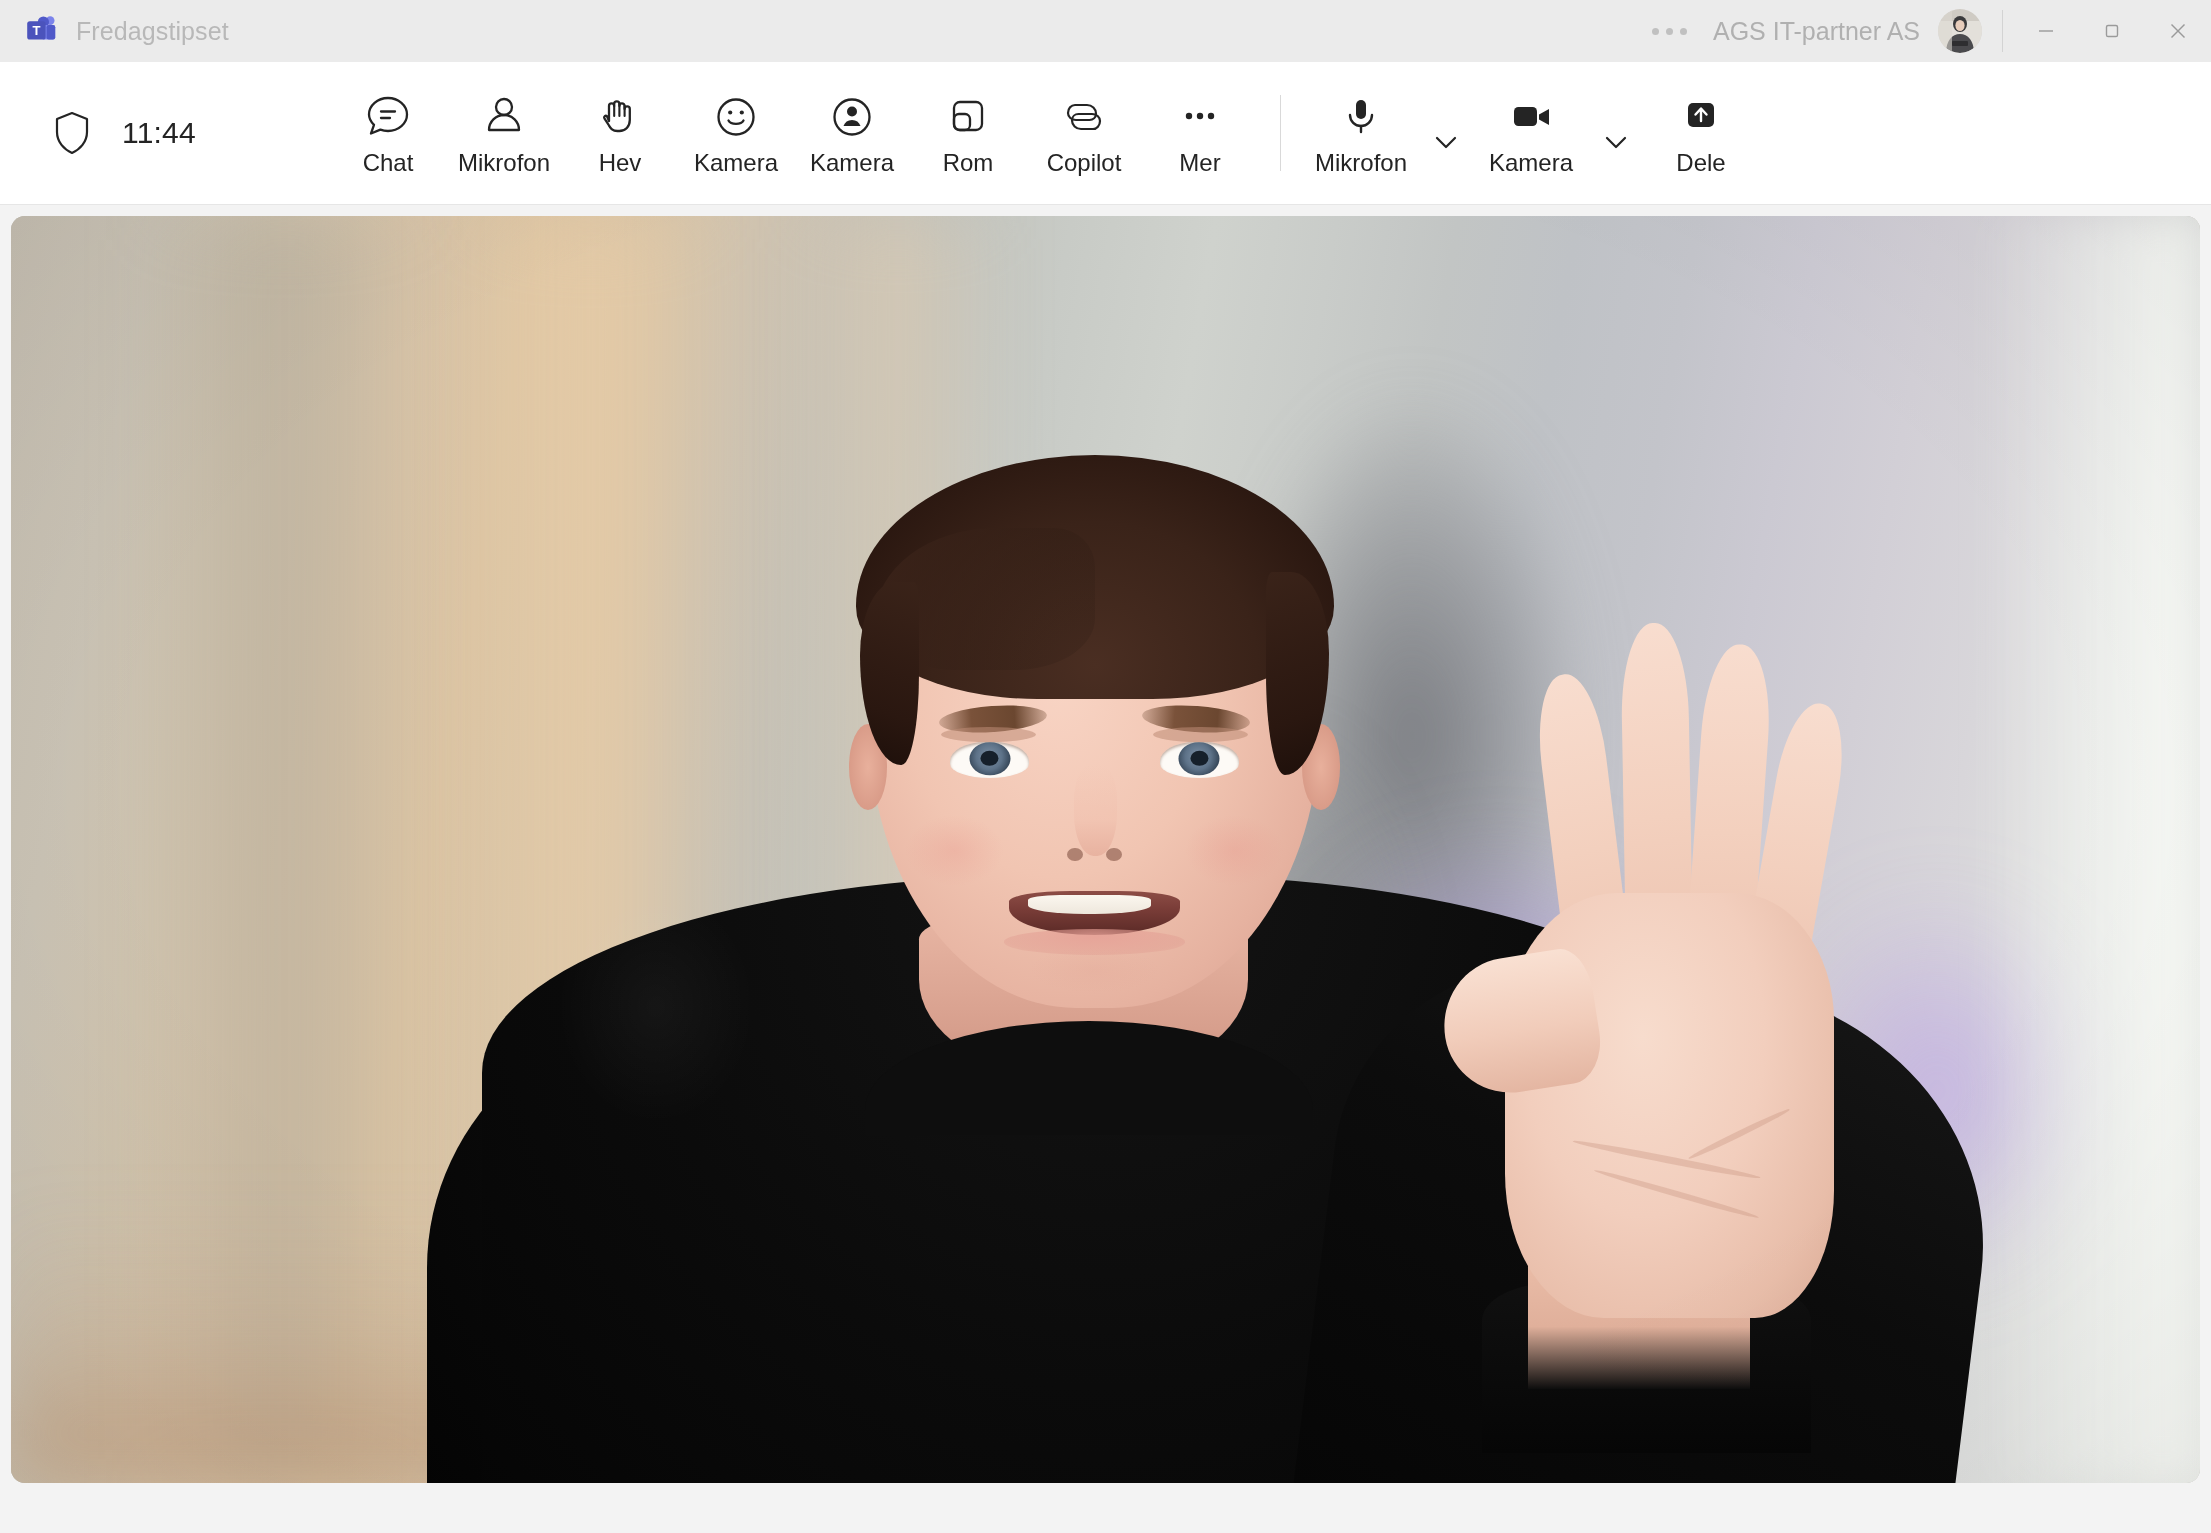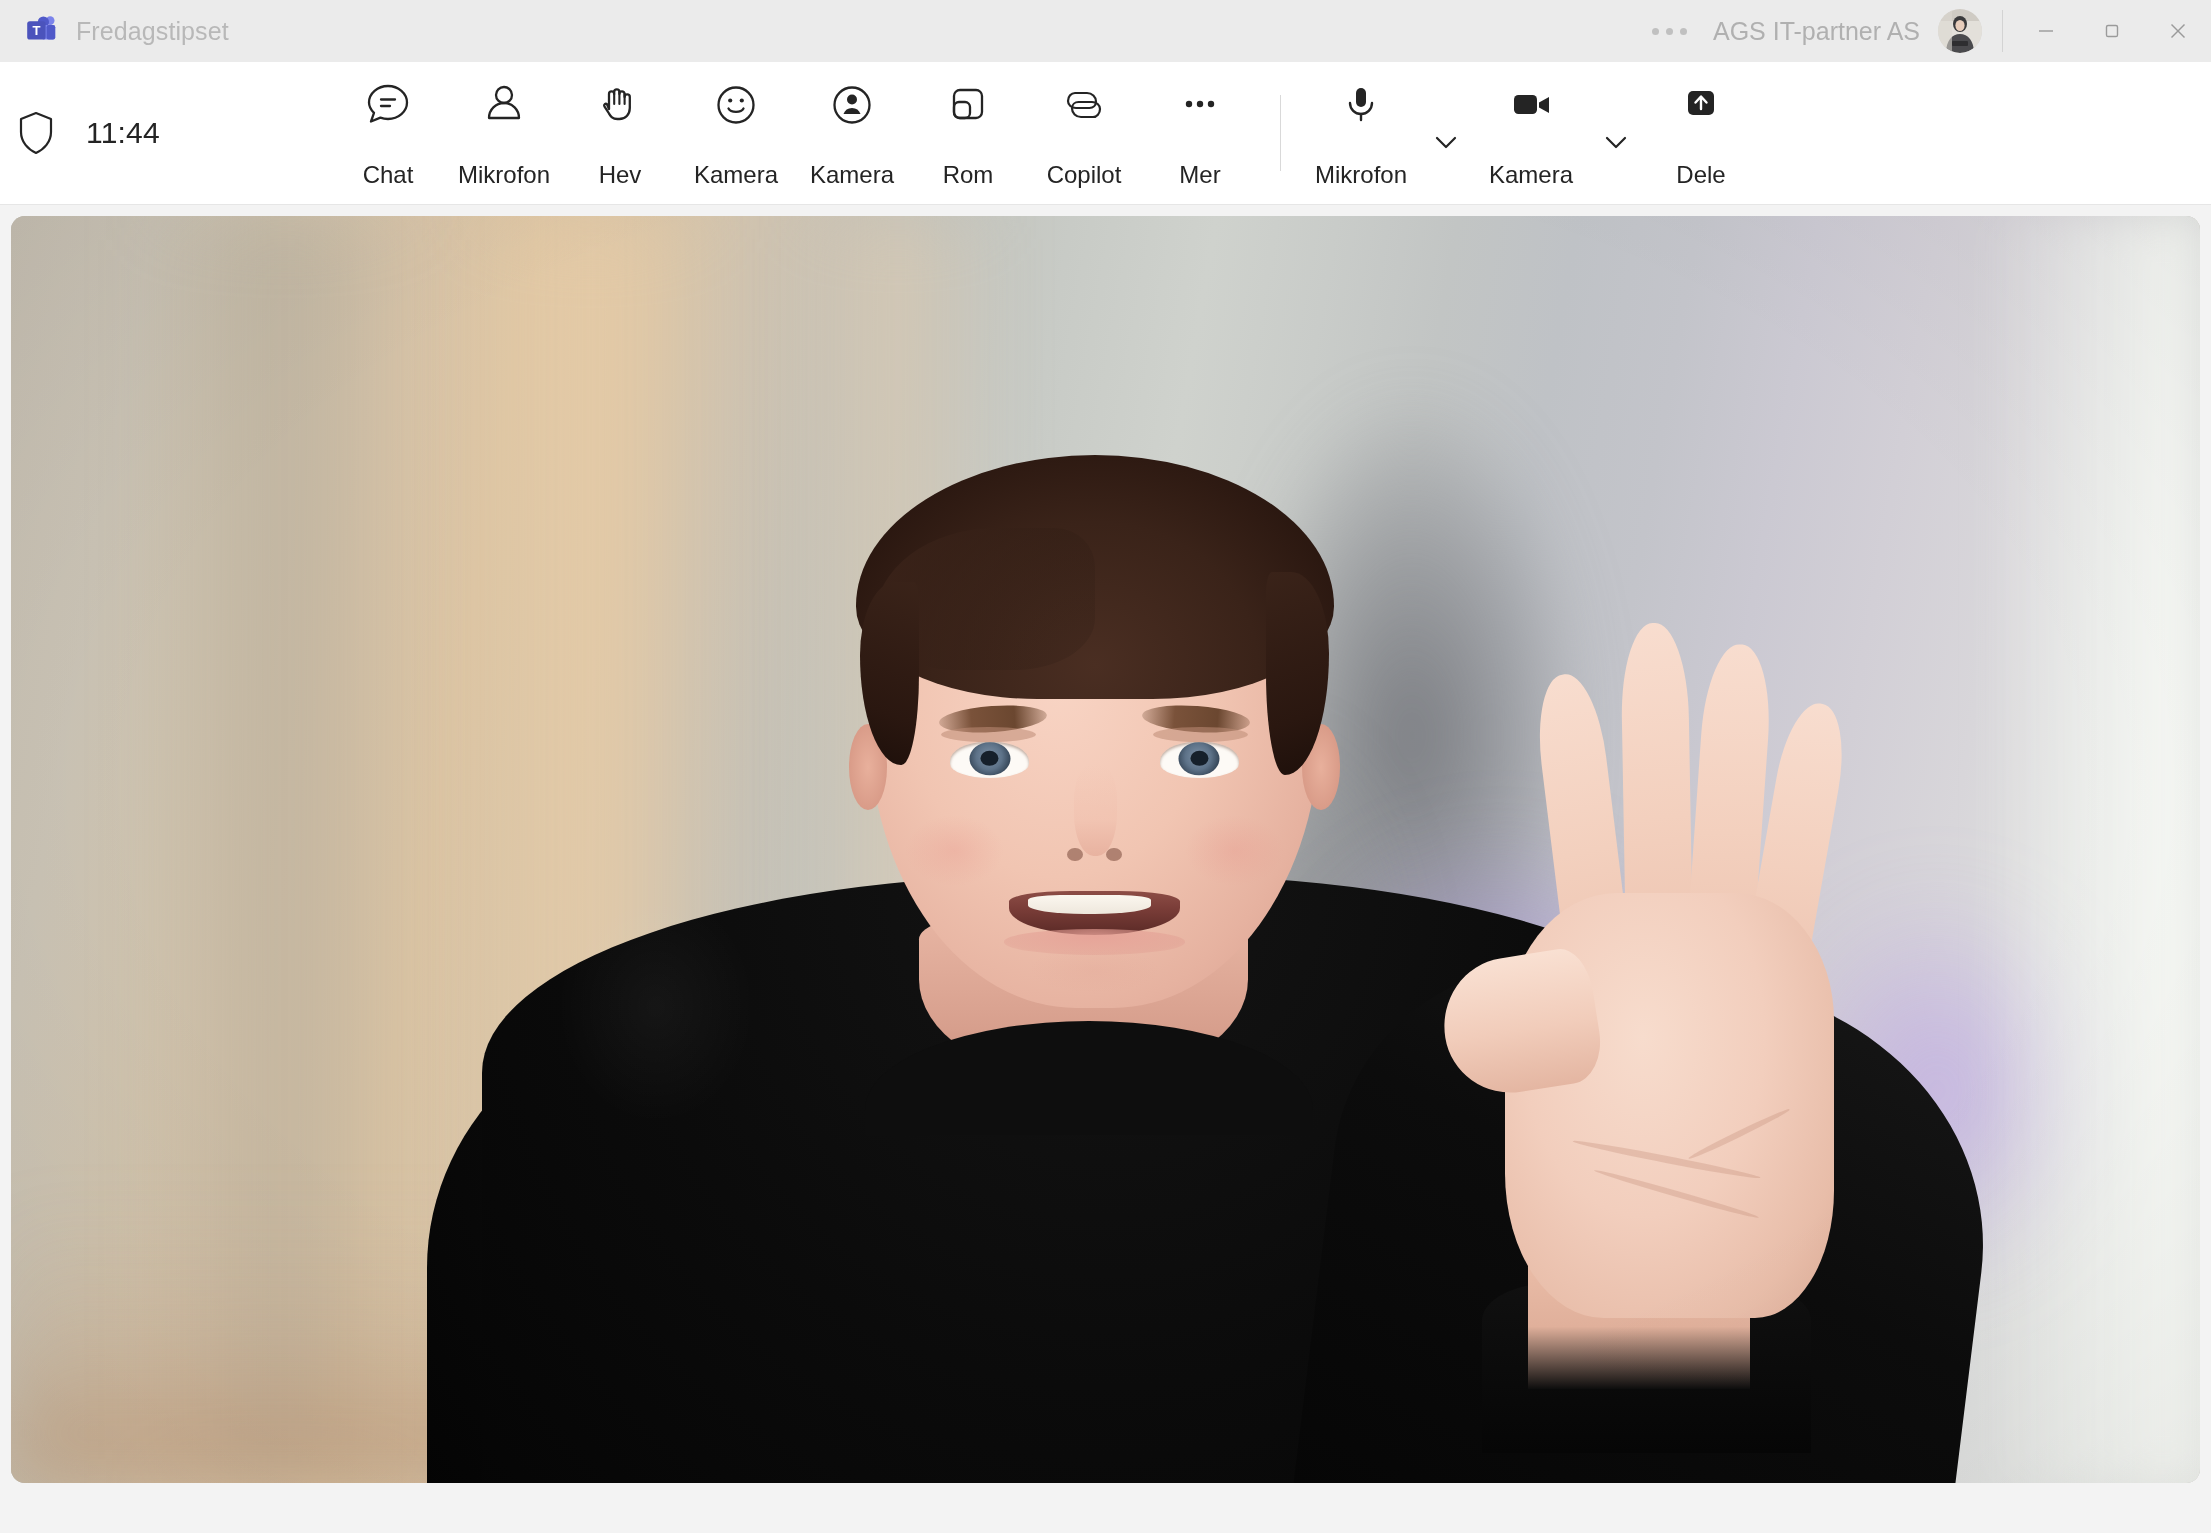--- a/index.html
+++ b/index.html
@@ -98,21 +98,21 @@
     background: #ffffff;
     border-bottom: 1px solid #e6e6e6;
     box-sizing: border-box;
     display: flex;
     align-items: center;
     position: relative;
   }
   .tl-left {
     display: flex;
     align-items: center;
-    padding-left: 16px;
+    padding-left: 52px;
     width: 330px;
     box-sizing: border-box;
     flex: 0 0 auto;
   }
   .tl-shield { margin-right: 30px; display:flex; }
   .tl-time {
     font-size: 30px;
     color: #242424;
     letter-spacing: 0.2px;
   }
@@ -120,21 +120,21 @@
     display: flex;
     align-items: center;
     flex: 0 0 auto;
   }
   .tl-item {
     width: 116px;
     height: 112px;
     display: flex;
     flex-direction: column;
     align-items: center;
-    justify-content: space-between;
+    justify-content: center;
     border-radius: 8px;
     cursor: default;
     flex: 0 0 auto;
   }
   .tl-icon {
     height: 56px;
     display: flex;
     align-items: center;
     justify-content: center;
   }

